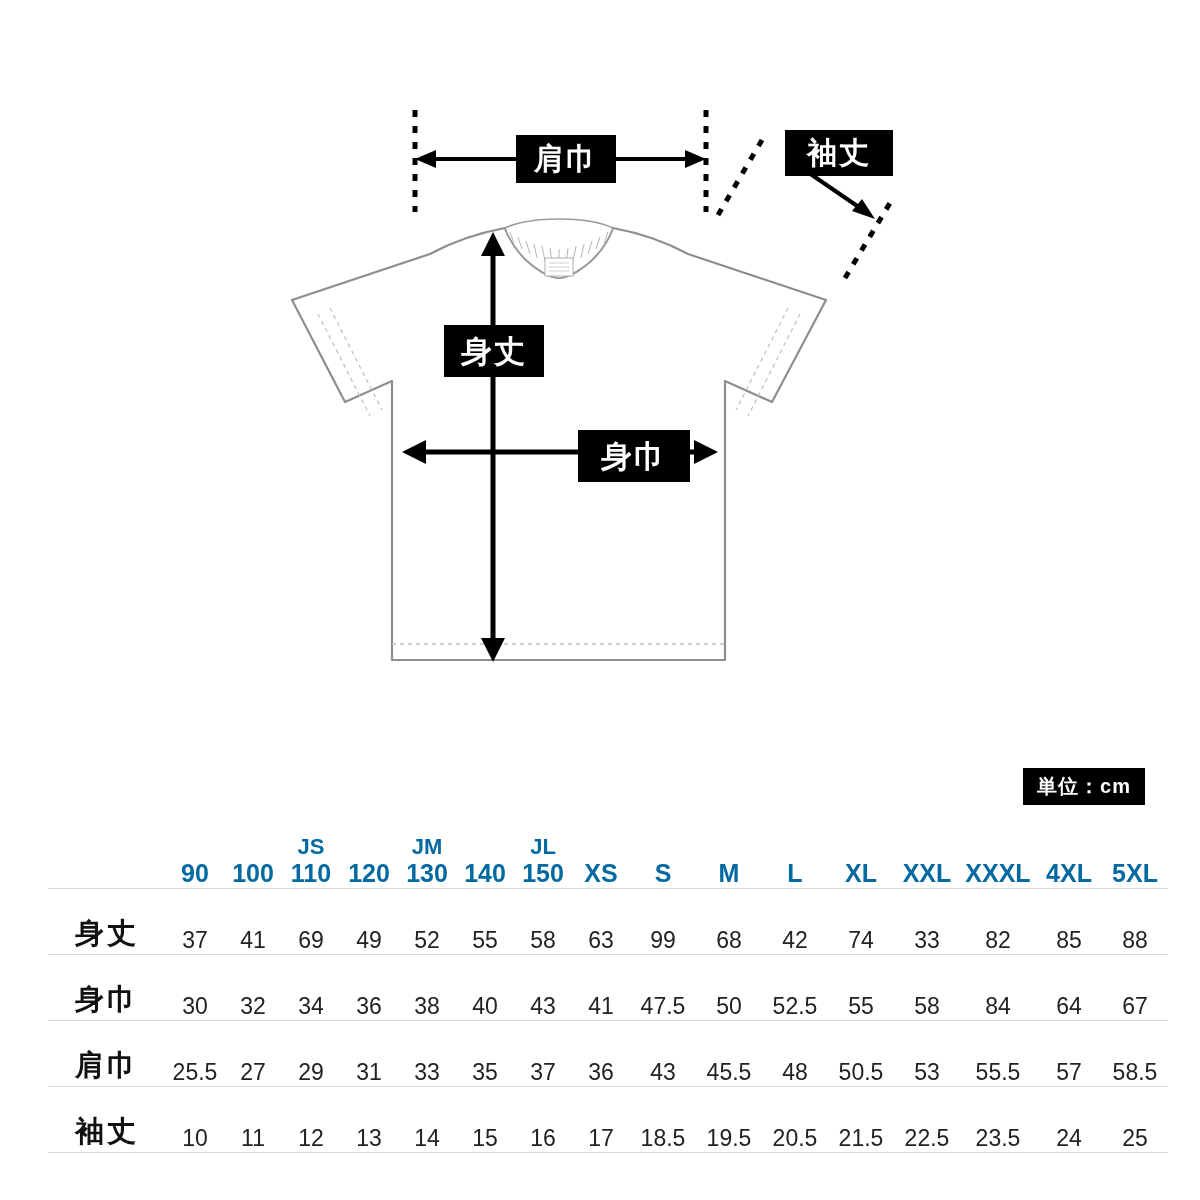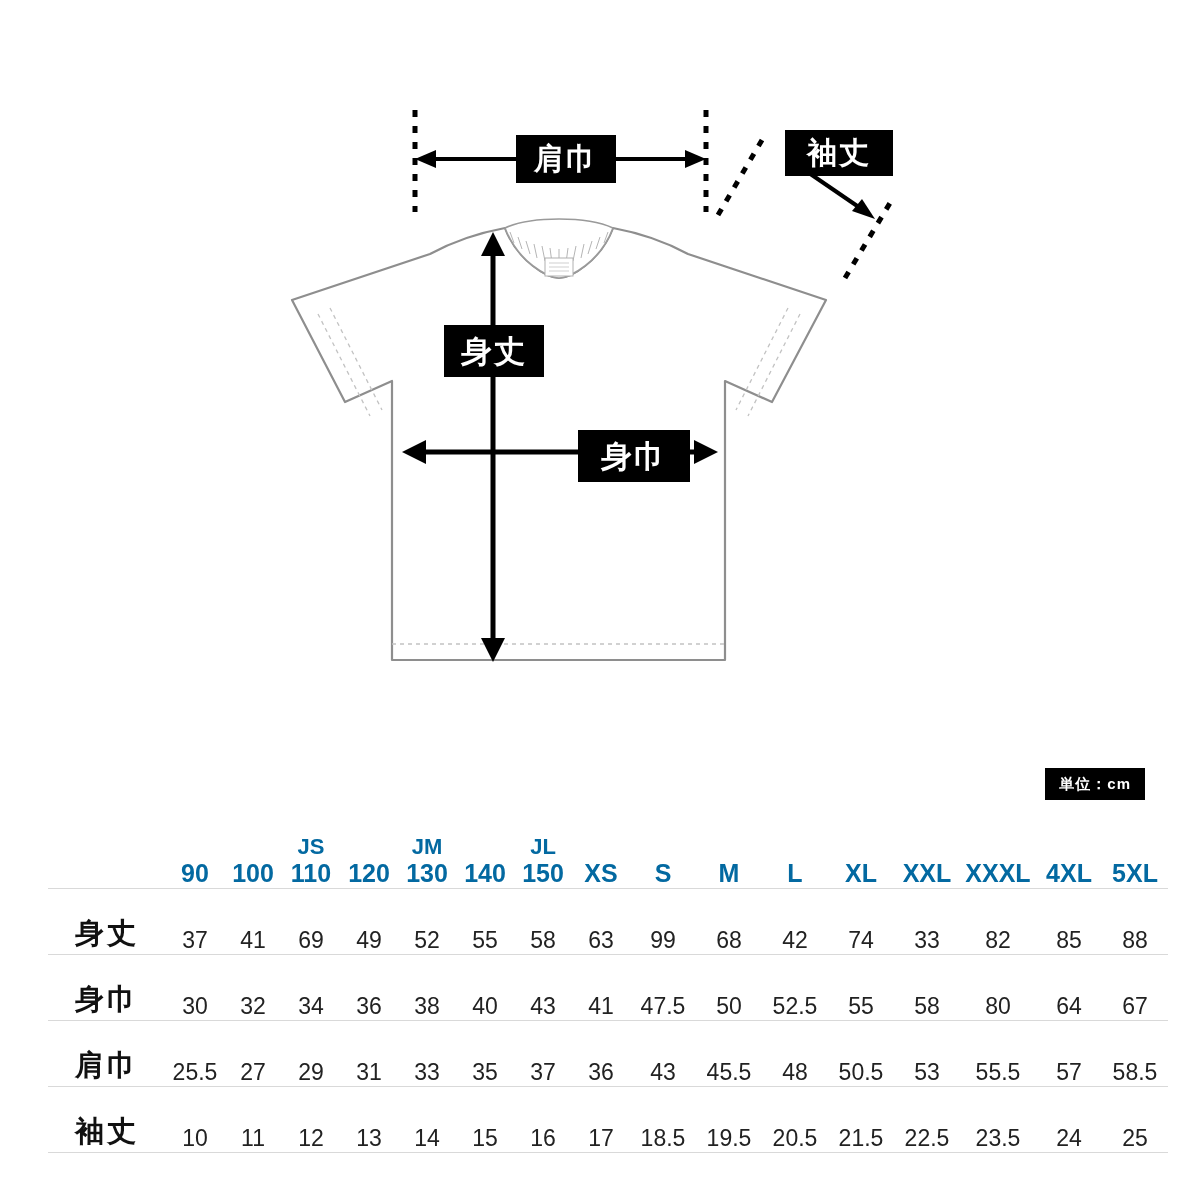--- a/index.html
+++ b/index.html
@@ -66,21 +66,21 @@
     width: 1200px;
     height: 460px;
   }
 
   #unit-badge {
     position: absolute;
     right: 55px;
     top: 28px;
     background: #000000;
     color: #ffffff;
-    font-size: 15px;
+    font-size: 20px;
     font-weight: 700;
     padding: 8px 14px 9px 14px;
     letter-spacing: 1px;
     line-height: 1;
   }
 
   table.size-table {
     position: absolute;
     left: 48px;
     top: 90px;
@@ -379,21 +379,21 @@
         <td class="val">36</td>
         <td class="val">38</td>
         <td class="val">40</td>
         <td class="val">43</td>
         <td class="val">41</td>
         <td class="val">47.5</td>
         <td class="val">50</td>
         <td class="val">52.5</td>
         <td class="val">55</td>
         <td class="val">58</td>
-        <td class="val">80</td>
+        <td class="val">84</td>
         <td class="val">64</td>
         <td class="val">67</td>
       </tr>
 
       <tr>
         <th class="row-label">肩巾</th>
         <td class="val">25.5</td>
         <td class="val">27</td>
         <td class="val">29</td>
         <td class="val">31</td>

